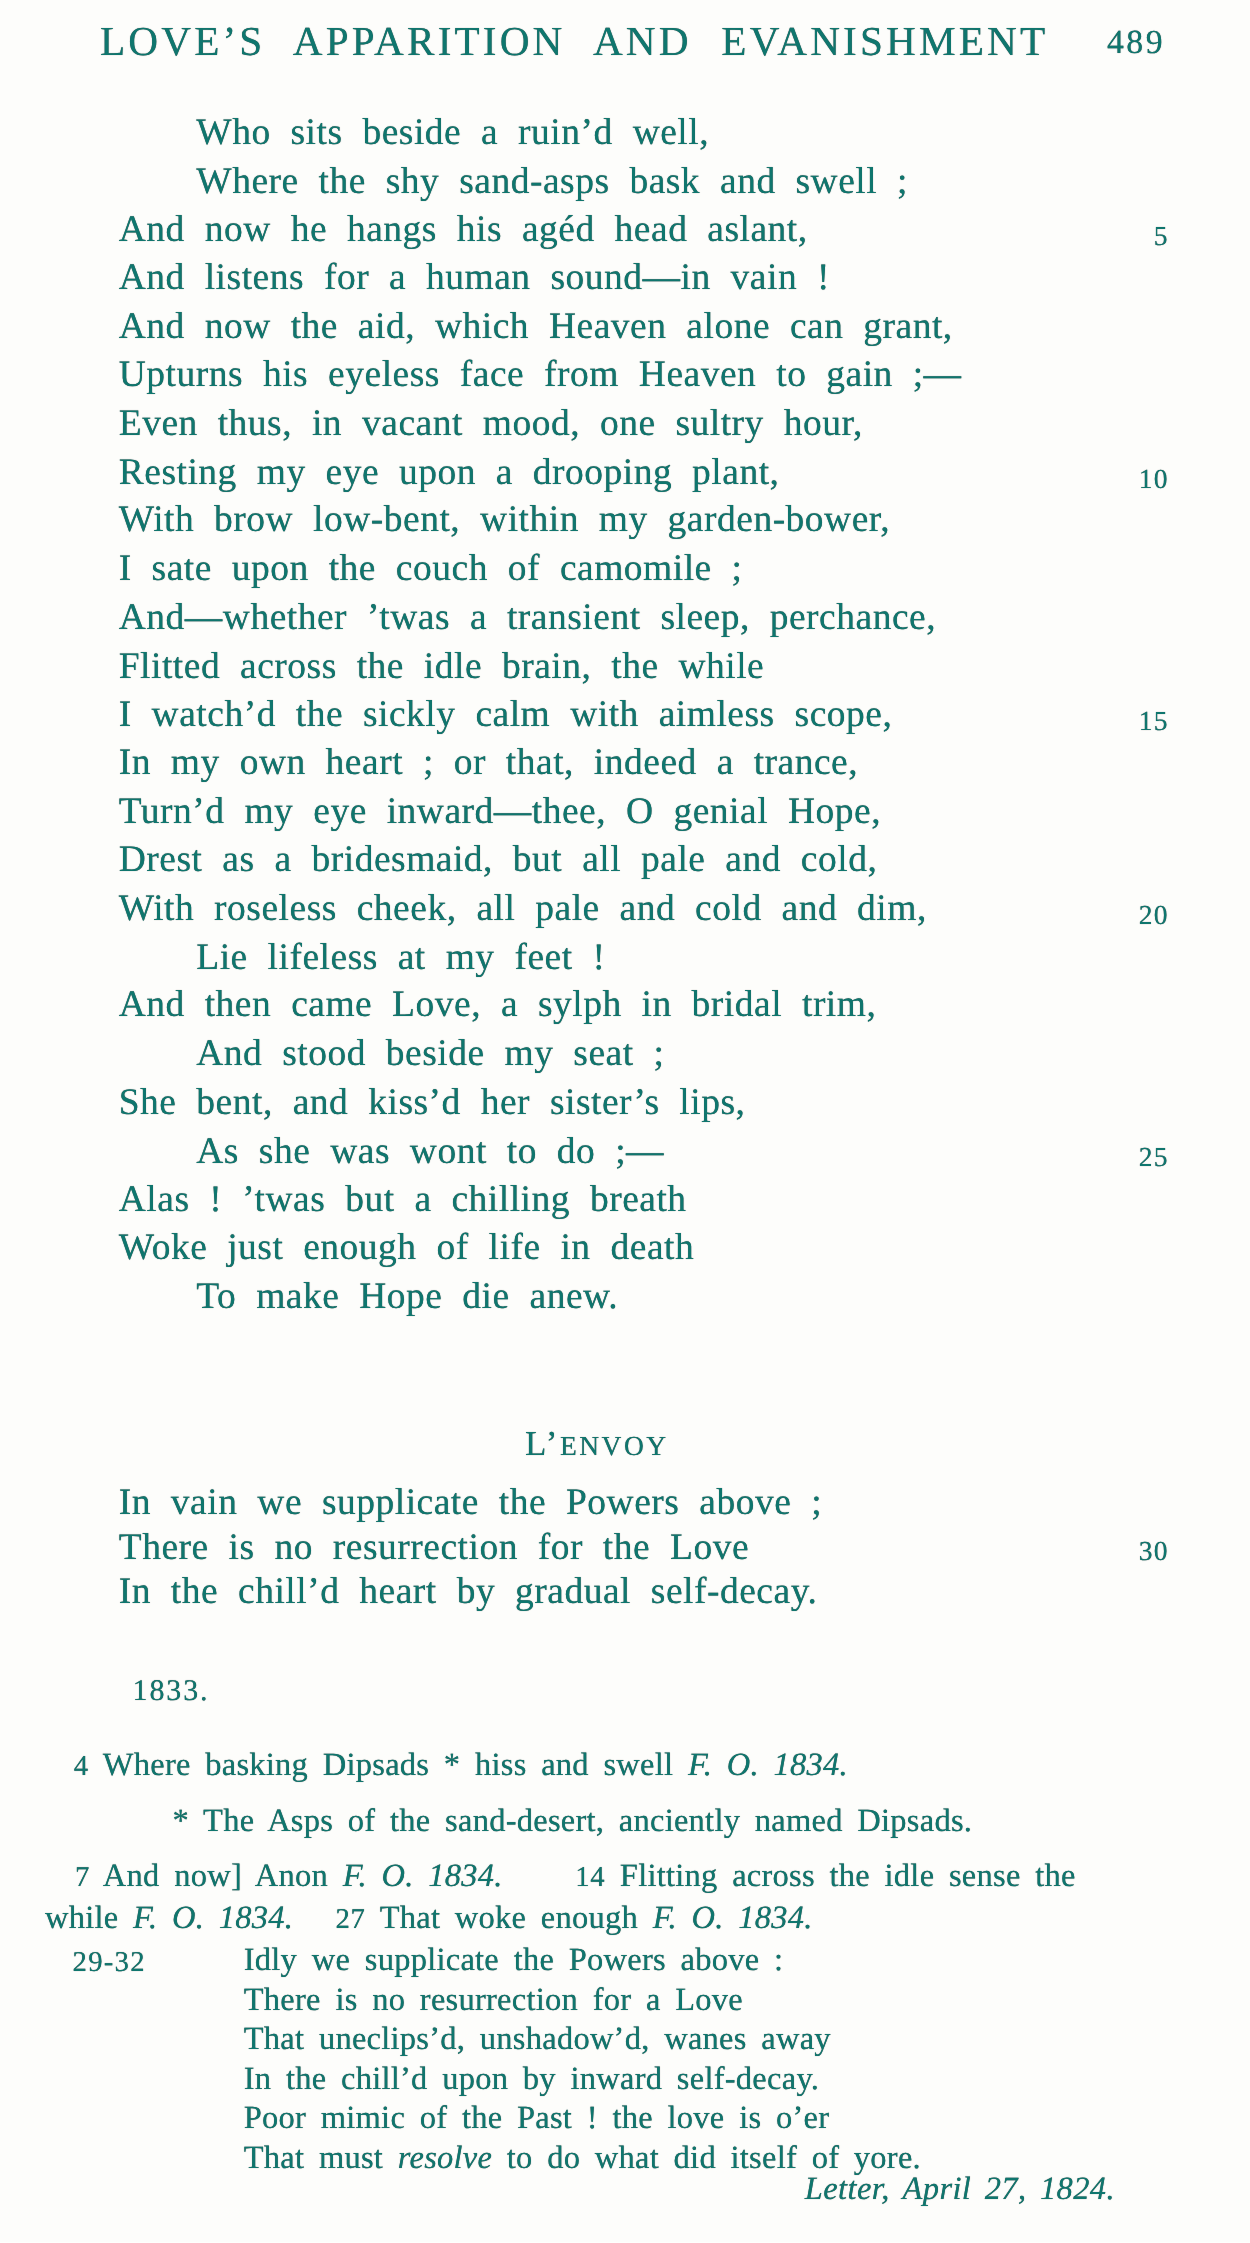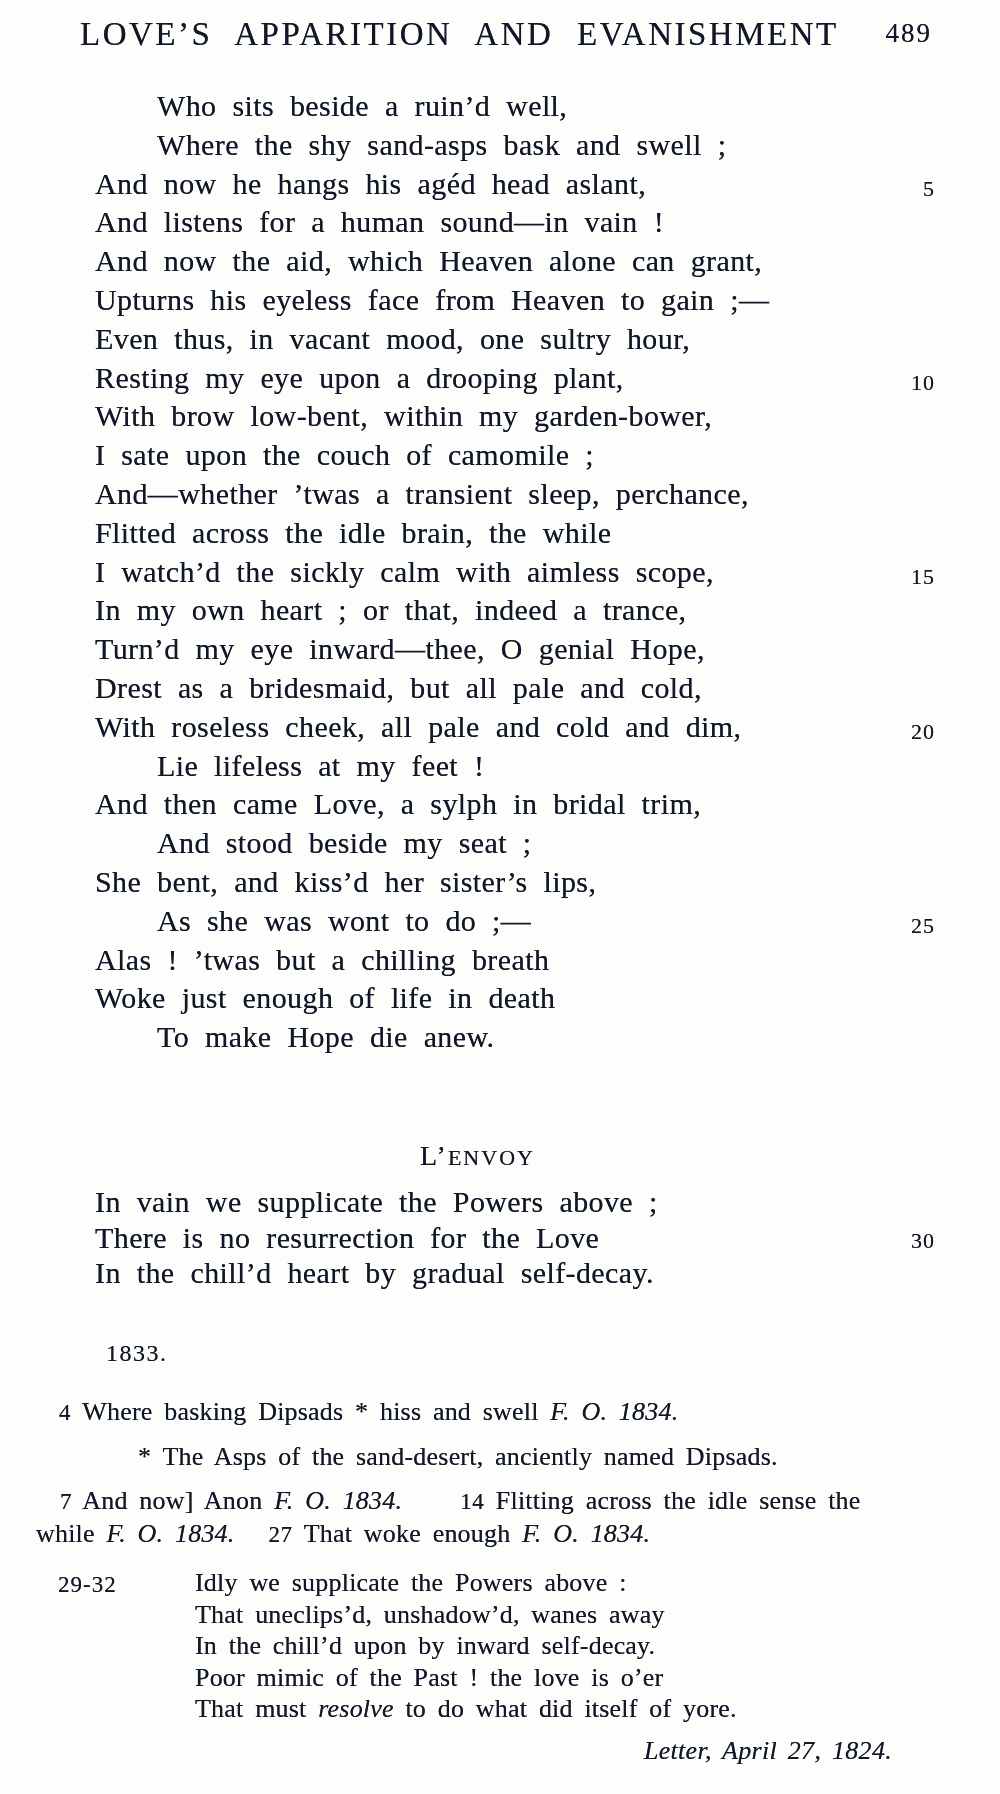--- a/index.html
+++ b/index.html
@@ -1,18 +1,18 @@
 <!DOCTYPE html>
 <html><head>
 <meta charset="utf-8">
 <style>
   html,body{margin:0;padding:0;background:#ffffff;}
   .page{
     position:relative;width:1000px;height:1794px;background:#fdfdfb;overflow:hidden;
-    color:#0f172a;font-family:"Liberation Serif","DejaVu Serif",serif;
+    color:#0f766e;font-family:"Liberation Serif","DejaVu Serif",serif;
     text-shadow:0 0 .6px rgba(25,22,19,.75);
   }
   
   .header{position:absolute;top:0;left:0;right:0;height:60px;}
   .htitle{position:absolute;left:80px;top:16px;font-size:33px;letter-spacing:2.5px;word-spacing:13px;white-space:nowrap;}
   .folio{position:absolute;right:68px;top:18px;font-size:27px;letter-spacing:2px;}
   
   .poem{position:absolute;left:95px;top:87px;width:845px;font-size:30px;line-height:38.8px;letter-spacing:.4px;word-spacing:8px;}
   .envoy{position:absolute;left:95px;top:1184px;width:845px;font-size:30px;line-height:35.5px;letter-spacing:.4px;word-spacing:8px;}
   .line{position:relative;white-space:nowrap;}
@@ -22,21 +22,21 @@
   .envoy-head{position:absolute;left:95px;top:1140px;width:765px;text-align:center;font-size:22px;letter-spacing:2px;white-space:nowrap;}
   .envoy-head::first-letter{font-size:28px;}
   .date{position:absolute;left:106px;top:1340px;font-size:24px;letter-spacing:1.5px;}
   
   .apparatus{position:absolute;left:36px;top:1396px;width:860px;font-size:26px;line-height:31.5px;letter-spacing:.2px;word-spacing:5px;}
   .fline{position:relative;white-space:nowrap;}
   .fline.n1{padding-left:23px;}
   .fline.ast{padding-left:102px;margin-top:12px;}
   .fline.n2a{padding-left:24px;margin-top:13px;}
   .fline.n2b{padding-left:0;}
-  .fline.qf{padding-left:159px;margin-top:17px;}
+  .fline.qf{padding-left:159px;margin-top:2px;}
   .fline.q{padding-left:159px;}
   .seg-num{font-size:23px;letter-spacing:.5px;}
   .seg-label{position:absolute;left:22px;top:2px;font-size:23px;letter-spacing:1px;}
   .seg-i{font-style:italic;}
   .seg-gap{display:inline-block;width:58px;}
   .seg-gap2{display:inline-block;width:34px;}
   .attribution{position:absolute;left:36px;top:1736px;width:856px;text-align:right;font-style:italic;font-size:26px;word-spacing:4px;letter-spacing:.3px;}
 </style>
 </head>
 <body>
@@ -85,20 +85,21 @@
     </div>
 
   <div class="date">1833.</div>
 
   <div class="apparatus" id="apparatus">
       <div class="fline n1"><span class="seg-num">4</span><span class="seg-p"> Where basking Dipsads * hiss and swell </span><span class="seg-i">F. O. 1834.</span></div>
       <div class="fline ast"><span class="seg-p">* The Asps of the sand-desert, anciently named Dipsads.</span></div>
       <div class="fline n2a"><span class="seg-num">7</span><span class="seg-p"> And now] Anon </span><span class="seg-i">F. O. 1834.</span><span class="seg-gap"></span><span class="seg-num">14</span><span class="seg-p"> Flitting across the idle sense the</span></div>
       <div class="fline n2b"><span class="seg-p">while </span><span class="seg-i">F. O. 1834.</span><span class="seg-gap2"></span><span class="seg-num">27</span><span class="seg-p"> That woke enough </span><span class="seg-i">F. O. 1834.</span></div>
       <div class="fline qf"><span class="seg-label">29-32</span><span class="seg-p">Idly we supplicate the Powers above :</span></div>
+      <div class="fline q"><span class="seg-p">There is no resurrection for a Love</span></div>
       <div class="fline q"><span class="seg-p">That uneclips’d, unshadow’d, wanes away</span></div>
       <div class="fline q"><span class="seg-p">In the chill’d upon by inward self-decay.</span></div>
       <div class="fline q"><span class="seg-p">Poor mimic of the Past ! the love is o’er</span></div>
       <div class="fline q"><span class="seg-p">That must </span><span class="seg-i">resolve</span><span class="seg-p"> to do what did itself of yore.</span></div>
     </div>
 
   <div class="attribution">Letter, April 27, 1824.</div>
 
 </div>
 

